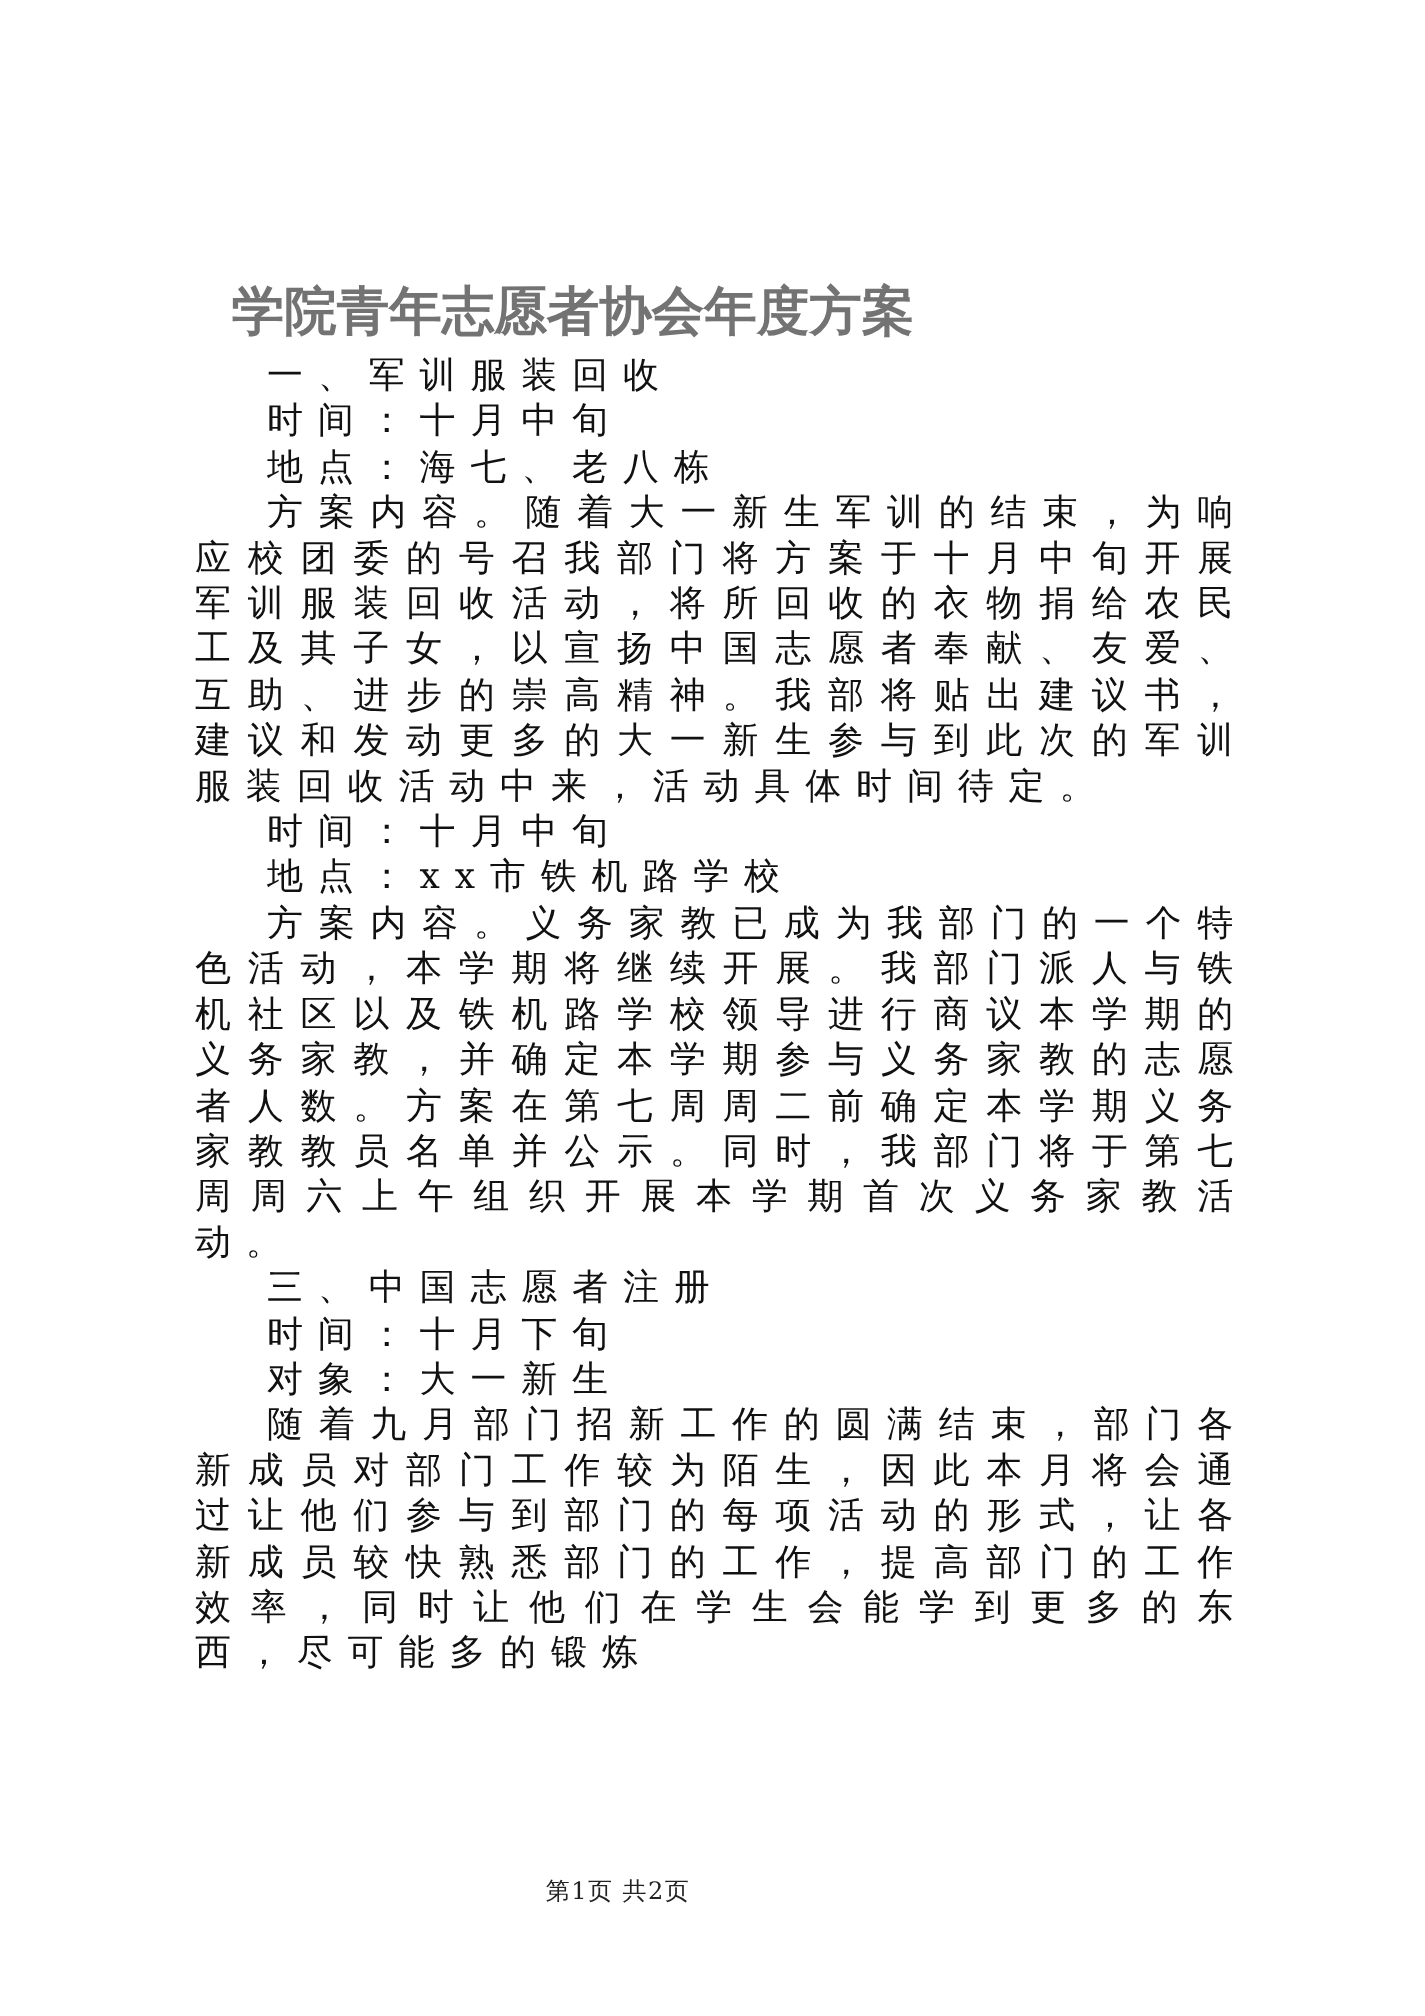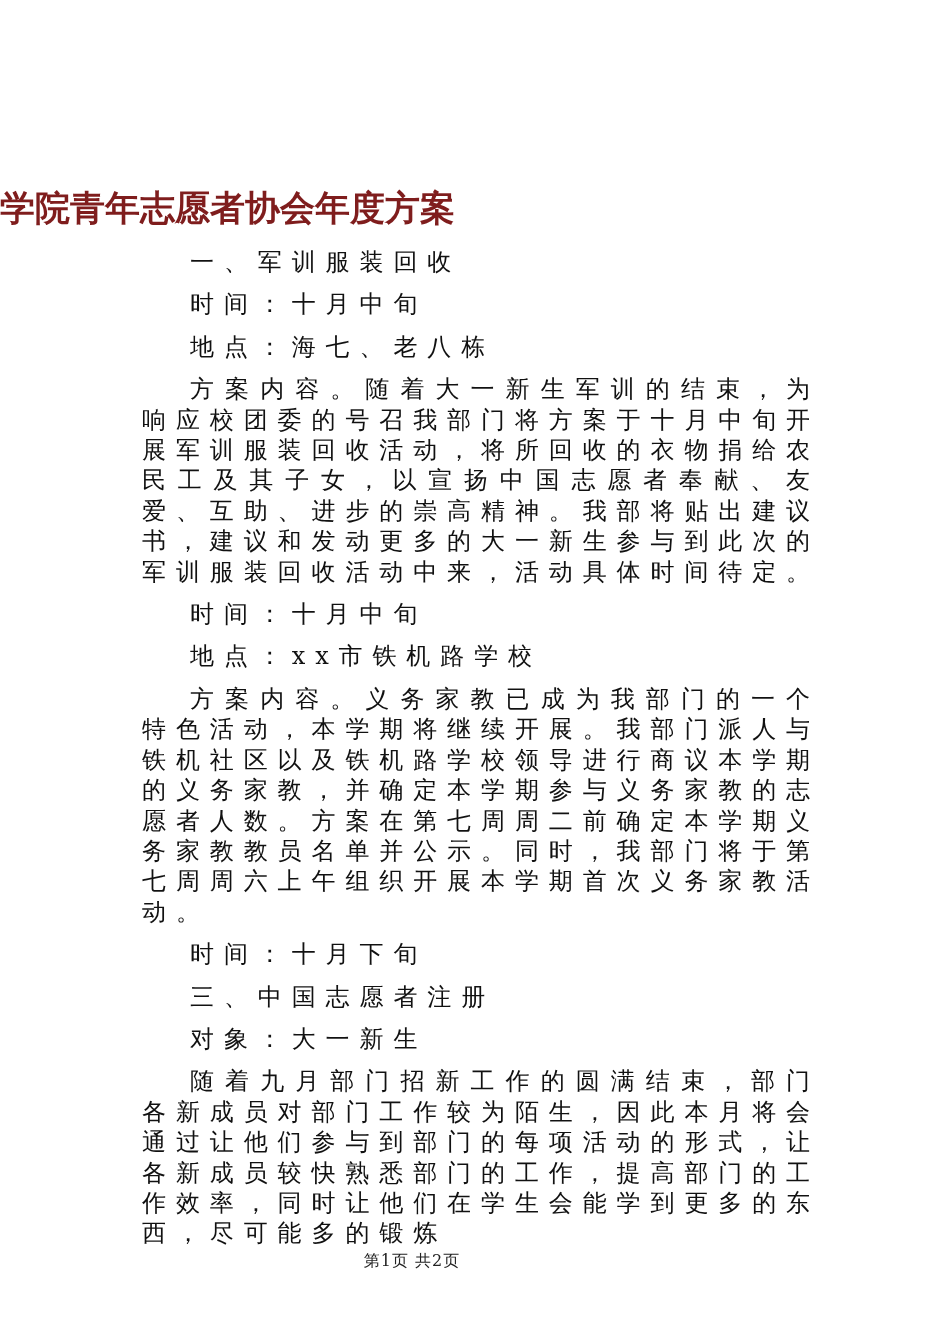--- a/index.html
+++ b/index.html
@@ -21,41 +21,42 @@
       top: 0;
       width: 950px;
       height: 1344px;
       background: #ffffff;
     }
     .title {
       position: absolute;
       top: 186px;
       left: 0;
       width: 764px;
+      text-align: center;
       font-family: "DejaVu Sans", "Liberation Sans", sans-serif;
       font-weight: bold;
       font-size: 35px;
       line-height: 44px;
       letter-spacing: 0px;
-      color: #7f1d1d;
+      color: #737373;
     }
     .body {
       position: absolute;
       top: 235px;
       left: 130px;
       width: 702px;
       font-size: 24px;
       line-height: 30.4px;
       letter-spacing: 9.9px;
       text-align: justify;
       text-justify: inter-character;
       color: #111111;
     }
     .body p {
-      margin: 12px;
+      margin: 0;
       padding: 0;
     }
     .indent {
       text-indent: 48px;
     }
     .para {
       text-indent: 48px;
     }
     .footer {
       position: absolute;
@@ -80,22 +81,22 @@
 
     <p class="indent">一、军训服装回收</p>
     <p class="indent">时间：十月中旬</p>
     <p class="indent">地点：海七、老八栋</p>
     <p class="para">方案内容。随着大一新生军训的结束，为响应校团委的号召我部门将方案于十月中旬开展军训服装回收活动，将所回收的衣物捐给农民工及其子女，以宣扬中国志愿者奉献、友爱、互助、进步的崇高精神。我部将贴出建议书，建议和发动更多的大一新生参与到此次的军训服装回收活动中来，活动具体时间待定。</p>
 
     <p class="indent">时间：十月中旬</p>
     <p class="indent">地点：xx市铁机路学校</p>
     <p class="para">方案内容。义务家教已成为我部门的一个特色活动，本学期将继续开展。我部门派人与铁机社区以及铁机路学校领导进行商议本学期的义务家教，并确定本学期参与义务家教的志愿者人数。方案在第七周周二前确定本学期义务家教教员名单并公示。同时，我部门将于第七周周六上午组织开展本学期首次义务家教活动。</p>
 
+    <p class="indent">三、中国志愿者注册</p>
     <p class="indent">时间：十月下旬</p>
-    <p class="indent">三、中国志愿者注册</p>
     <p class="indent">对象：大一新生</p>
 
     <p class="para">随着九月部门招新工作的圆满结束，部门各新成员对部门工作较为陌生，因此本月将会通过让他们参与到部门的每项活动的形式，让各新成员较快熟悉部门的工作，提高部门的工作效率，同时让他们在学生会能学到更多的东西，尽可能多的锻炼</p>
 
   </div>
 
   <div class="footer">第1页  共2页</div>
 
 </div>
 

